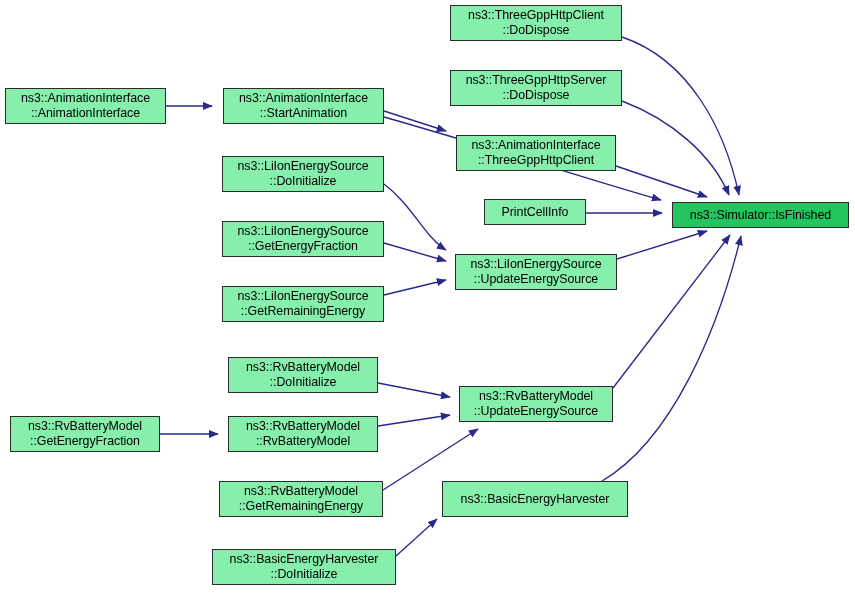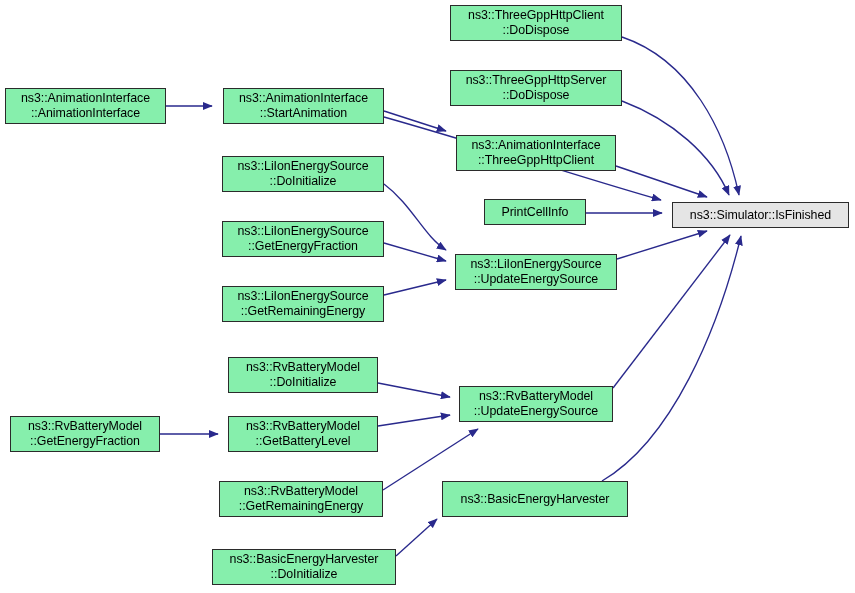--- a/index.html
+++ b/index.html
@@ -34,21 +34,21 @@
     align-items: center;
     justify-content: center;
     text-align: center;
     font-size: 12.4px;
     line-height: 15px;
     letter-spacing: -0.05px;
     white-space: nowrap;
     z-index: 2;
   }
   .node.highlight {
-    background: #e5e5e5;
+    background: #22c55e;
     border-color: #2b2b2b;
   }
   .node .ln {
     display: block;
   }
 </style>
 </head>
 <body>
 
 <div id="canvas">
@@ -124,21 +124,21 @@
     <span class="ln">::GetRemainingEnergy</span>
   </div>
 
   <div class="node" style="left:228px;top:357px;width:150px;height:36px;">
     <span class="ln">ns3::RvBatteryModel</span>
     <span class="ln">::DoInitialize</span>
   </div>
 
   <div class="node" style="left:228px;top:416px;width:150px;height:36px;">
     <span class="ln">ns3::RvBatteryModel</span>
-    <span class="ln">::GetBatteryLevel</span>
+    <span class="ln">::RvBatteryModel</span>
   </div>
 
   <div class="node" style="left:10px;top:416px;width:150px;height:36px;">
     <span class="ln">ns3::RvBatteryModel</span>
     <span class="ln">::GetEnergyFraction</span>
   </div>
 
   <div class="node" style="left:219px;top:481px;width:164px;height:36px;">
     <span class="ln">ns3::RvBatteryModel</span>
     <span class="ln">::GetRemainingEnergy</span>

